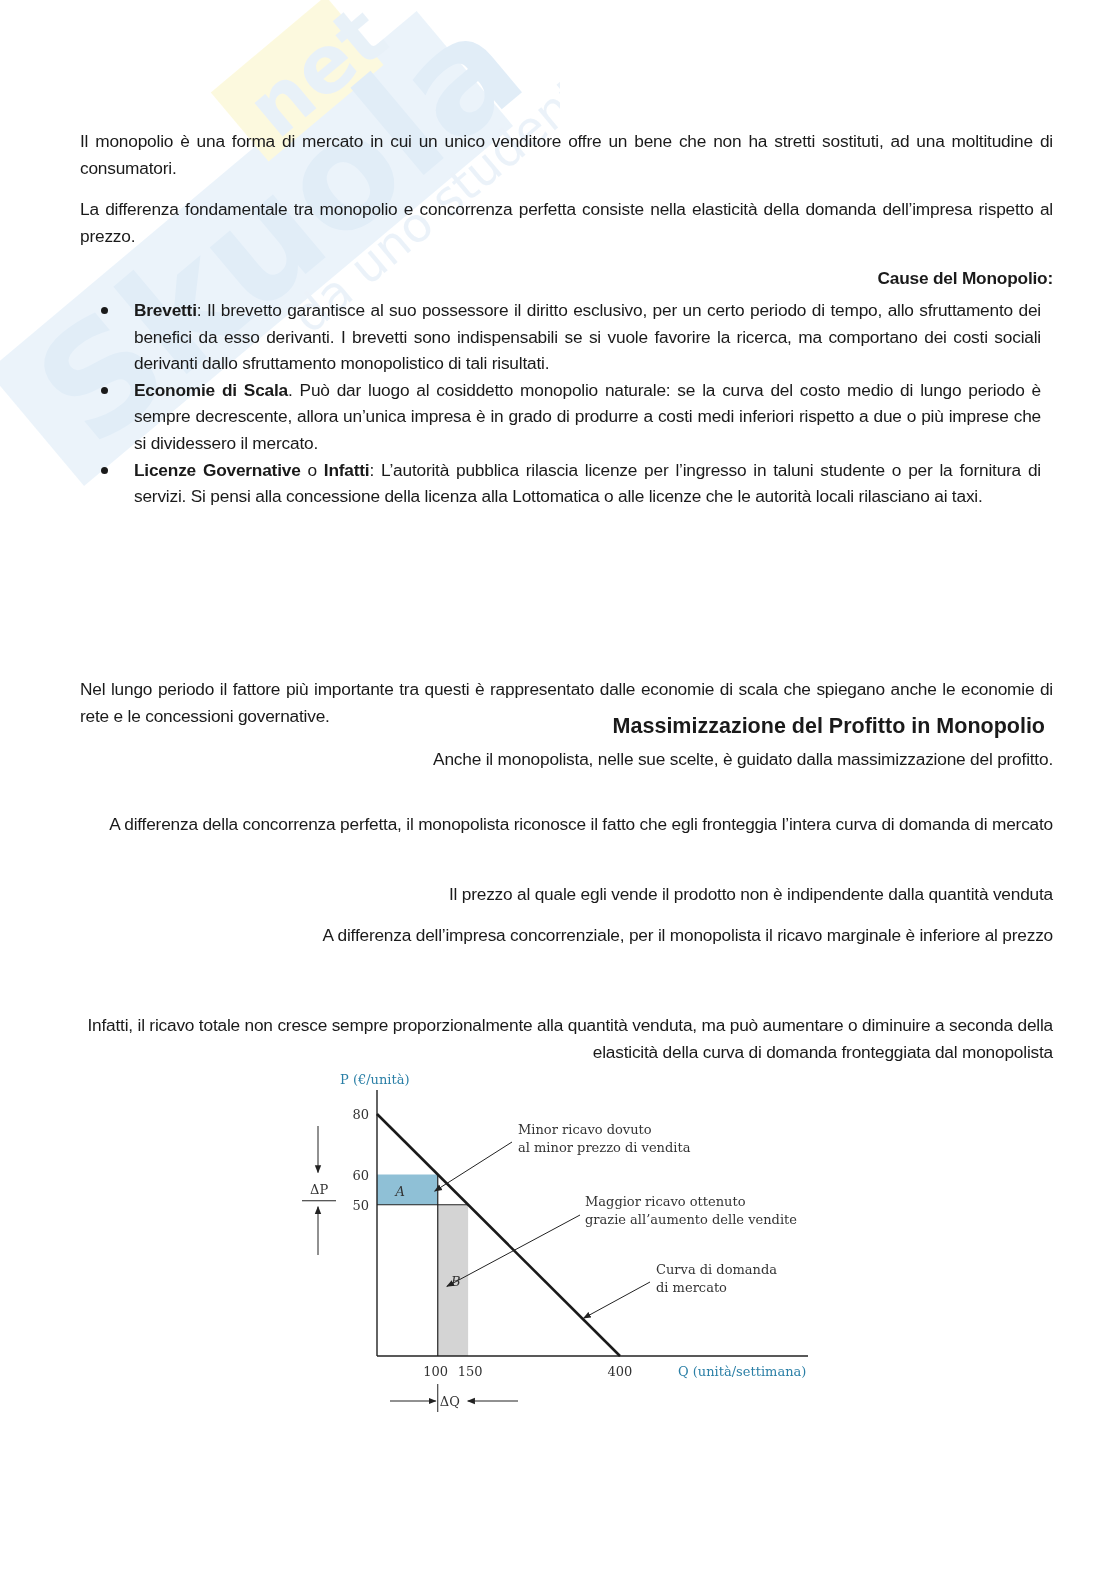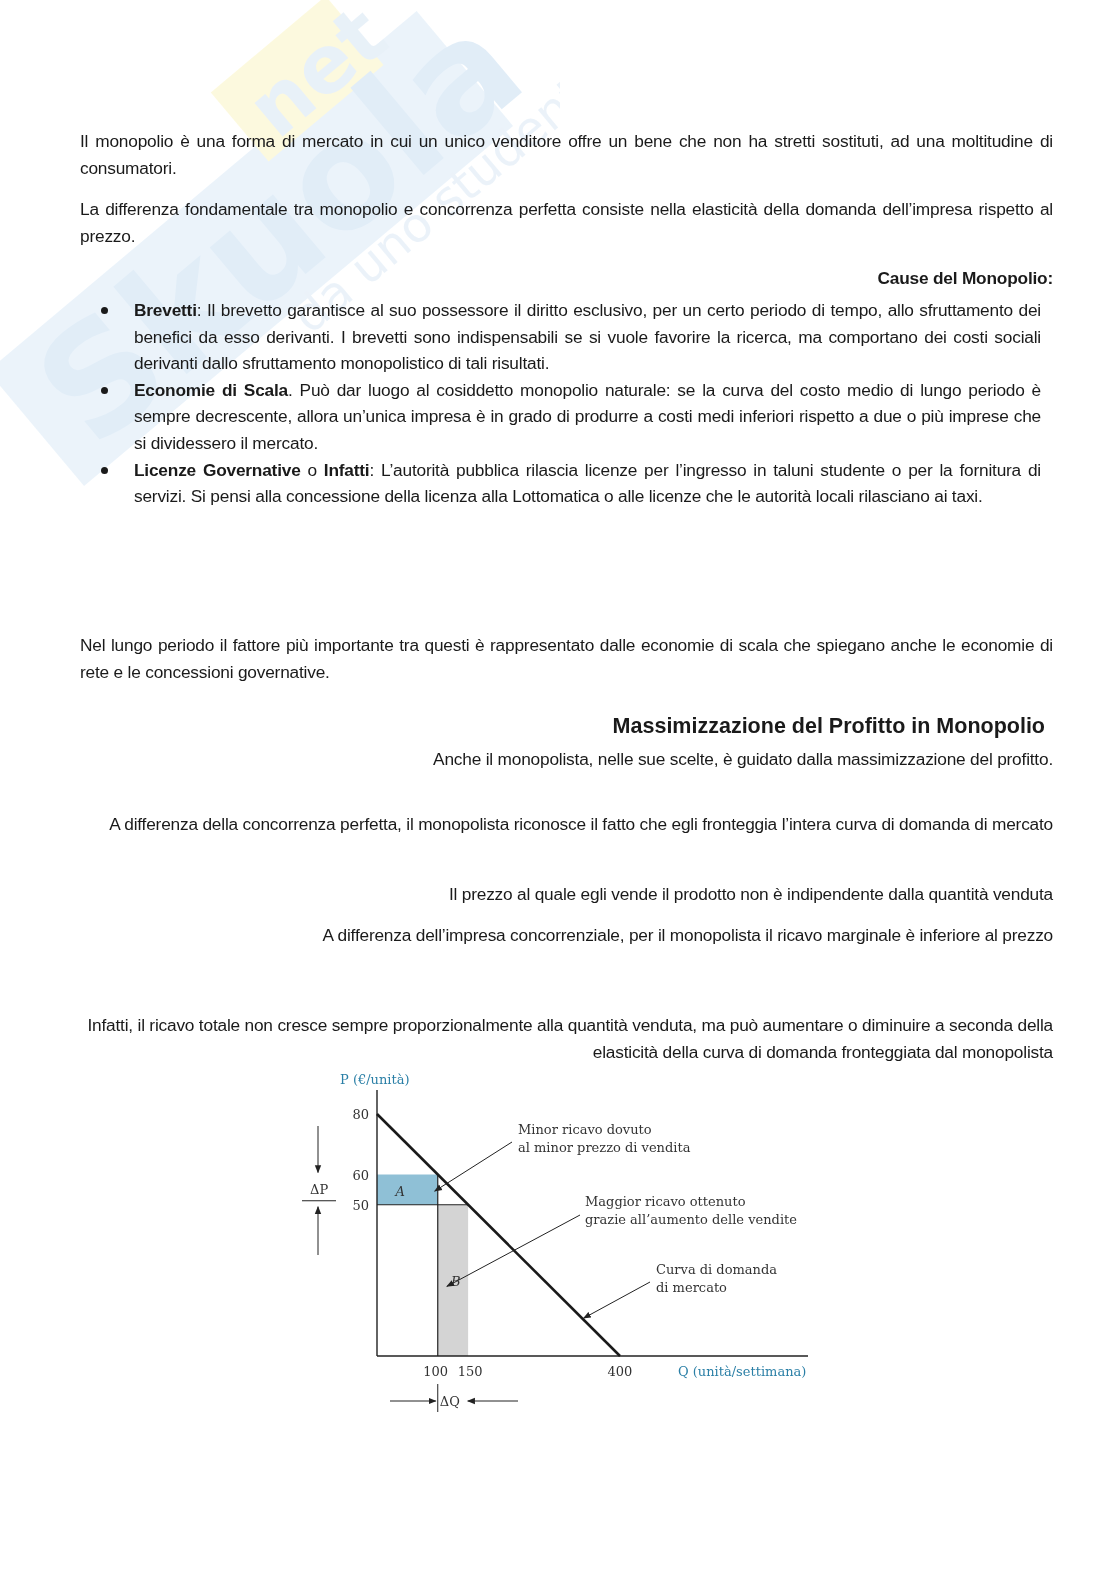--- a/index.html
+++ b/index.html
@@ -44,21 +44,21 @@
     <li>
       <span class="dot"></span>
       <span class="b">Economie di Scala</span><span>. Può dar luogo al cosiddetto monopolio naturale: se la curva del costo medio di lungo periodo è sempre decrescente, allora un’unica impresa è in grado di produrre a costi medi inferiori rispetto a due o più imprese che si dividessero il mercato.</span>
     </li>
     <li>
       <span class="dot"></span>
       <span class="b">Licenze Governative</span><span> o </span><span class="b">Infatti</span><span>: L’autorità pubblica rilascia licenze per l’ingresso in taluni studente o per la fornitura di servizi. Si pensi alla concessione della licenza alla Lottomatica o alle licenze che le autorità locali rilasciano ai taxi.</span>
     </li>
   </ul>
 
-  <p class="p" style="top:620px">Nel lungo periodo il fattore più importante tra questi è rappresentato dalle economie di scala che spiegano anche le economie di rete e le concessioni governative.</p>
+  <p class="p" style="top:664px">Nel lungo periodo il fattore più importante tra questi è rappresentato dalle economie di scala che spiegano anche le economie di rete e le concessioni governative.</p>
 
   <div class="heading" style="top:712px">Massimizzazione del Profitto in Monopolio</div>
 
   <p class="p nojust" style="top:734px">Anche il monopolista, nelle sue scelte, è guidato dalla massimizzazione del profitto.</p>
   <p class="p nojust" style="top:799px">A differenza della concorrenza perfetta, il monopolista riconosce il fatto che egli fronteggia l’intera curva di domanda di mercato</p>
   <p class="p nojust" style="top:869px">Il prezzo al quale egli vende il prodotto non è indipendente dalla quantità venduta</p>
   <p class="p nojust" style="top:910px">A differenza dell’impresa concorrenziale, per il monopolista il ricavo marginale è inferiore al prezzo</p>
   <p class="p nojust" style="top:1000px">Infatti, il ricavo totale non cresce sempre proporzionalmente alla quantità venduta, ma può aumentare o diminuire a seconda della elasticità della curva di domanda fronteggiata dal monopolista</p>
 </div>
 

